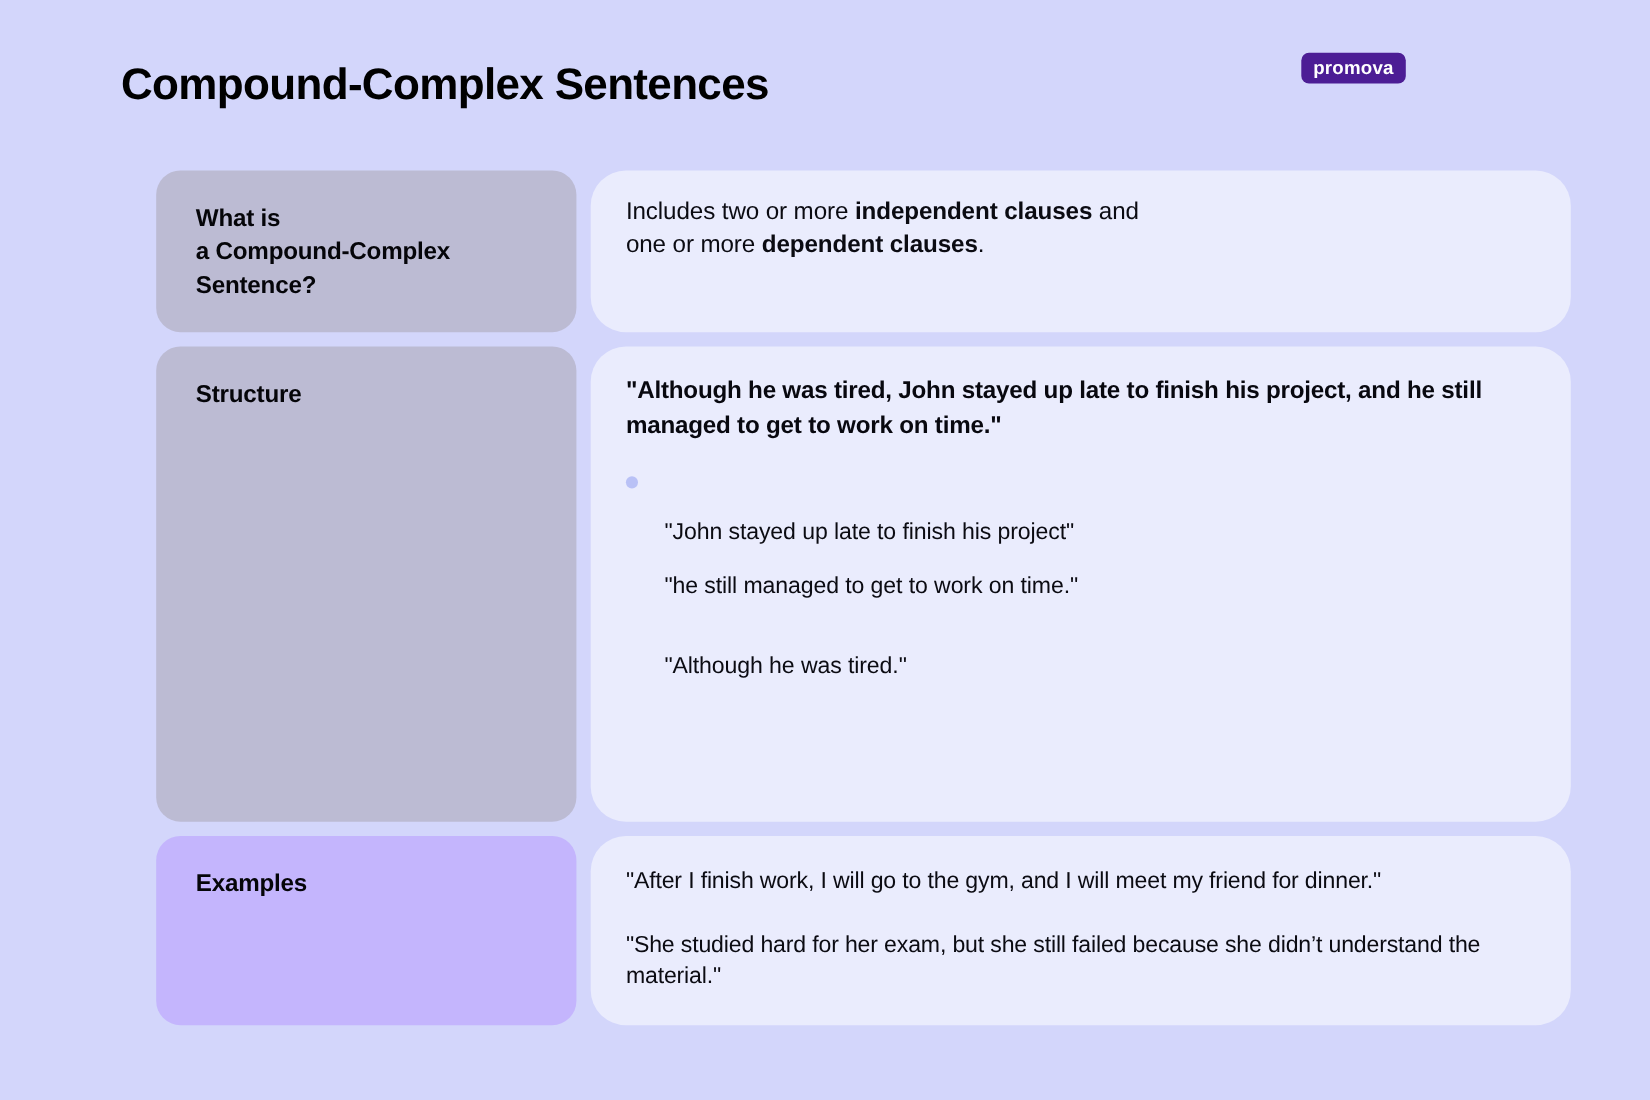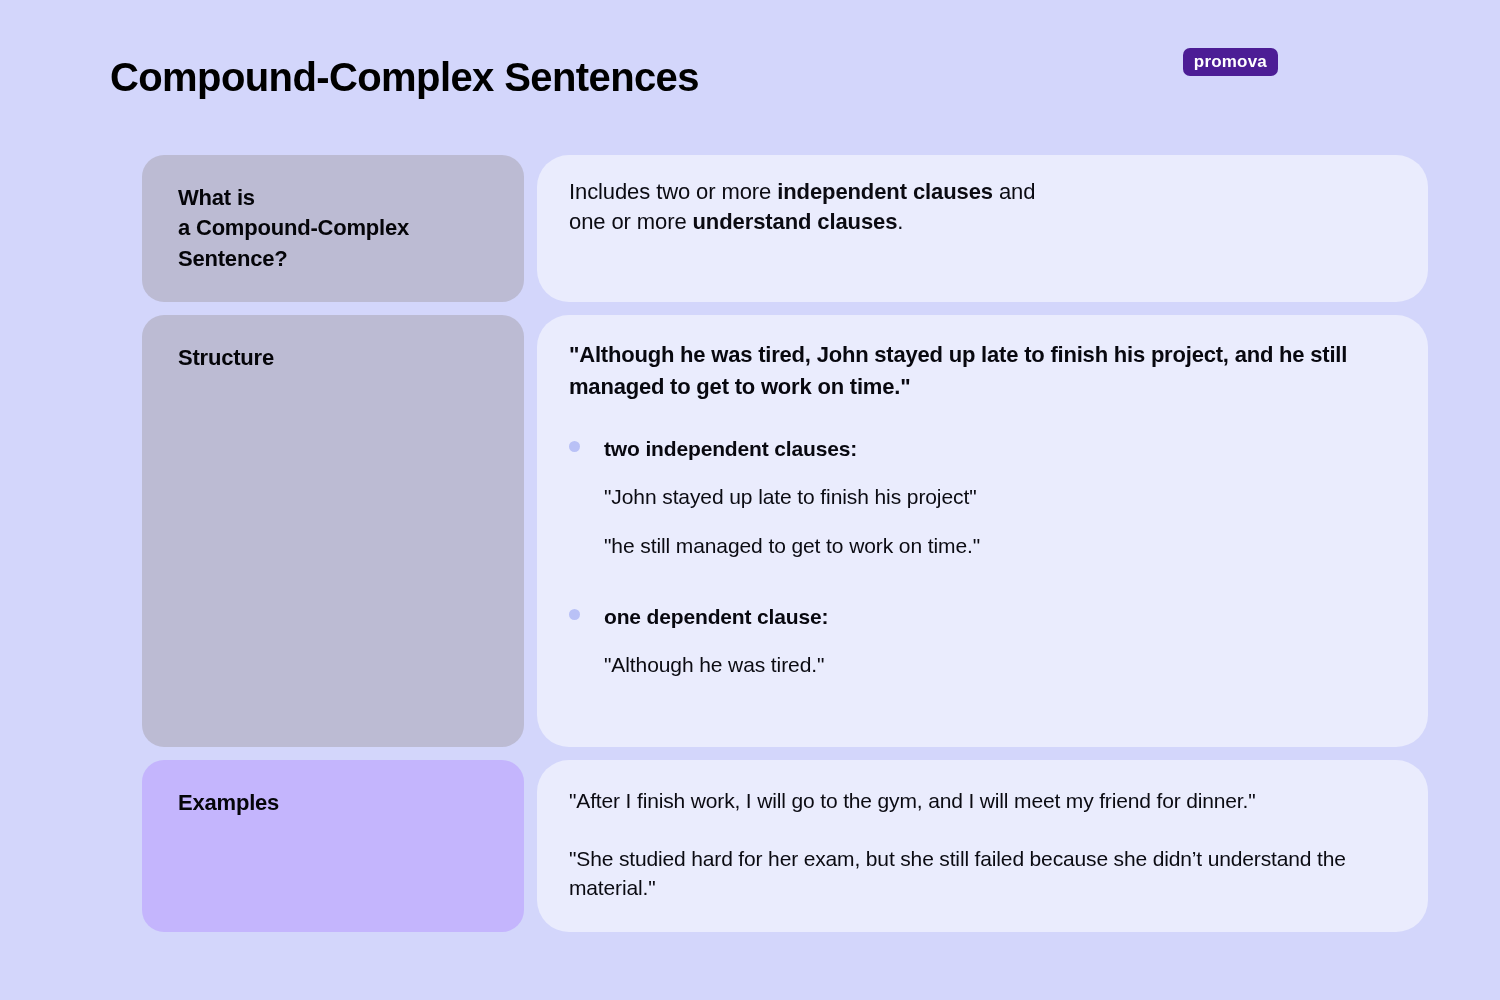--- a/index.html
+++ b/index.html
@@ -170,46 +170,41 @@
 
   <div class="row row-what">
     <div class="label-cell gray">
       <div class="label-text">What is
 a Compound-Complex
 Sentence?</div>
     </div>
     <div class="content-cell">
       <div class="lead">
         <span>Includes two or more </span><b>independent clauses</b><span> and</span><br>
-        <span>one or more </span><b>understand clauses</b><span>.</span>
+        <span>one or more </span><b>dependent clauses</b><span>.</span>
       </div>
     </div>
   </div>
 
   <div class="row row-structure">
     <div class="label-cell gray">
       <div class="label-text">Structure</div>
     </div>
     <div class="content-cell">
       <div class="struct-sentence">"Although he was tired, John stayed up late to finish his project, and he still managed to get to work on time."</div>
 
       <div class="bullet-group">
         <div class="bullet-head">
           <span class="bullet-dot"></span>
-          <span class="bullet-title">two independent clauses:</span>
         </div>
         <div class="clause">"John stayed up late to finish his project"</div>
         <div class="clause">"he still managed to get to work on time."</div>
       </div>
 
       <div class="bullet-group second">
-        <div class="bullet-head">
-          <span class="bullet-dot"></span>
-          <span class="bullet-title">one dependent clause:</span>
-        </div>
         <div class="clause">"Although he was tired."</div>
       </div>
     </div>
   </div>
 
   <div class="row row-examples">
     <div class="label-cell pink">
       <div class="label-text">Examples</div>
     </div>
     <div class="content-cell">

